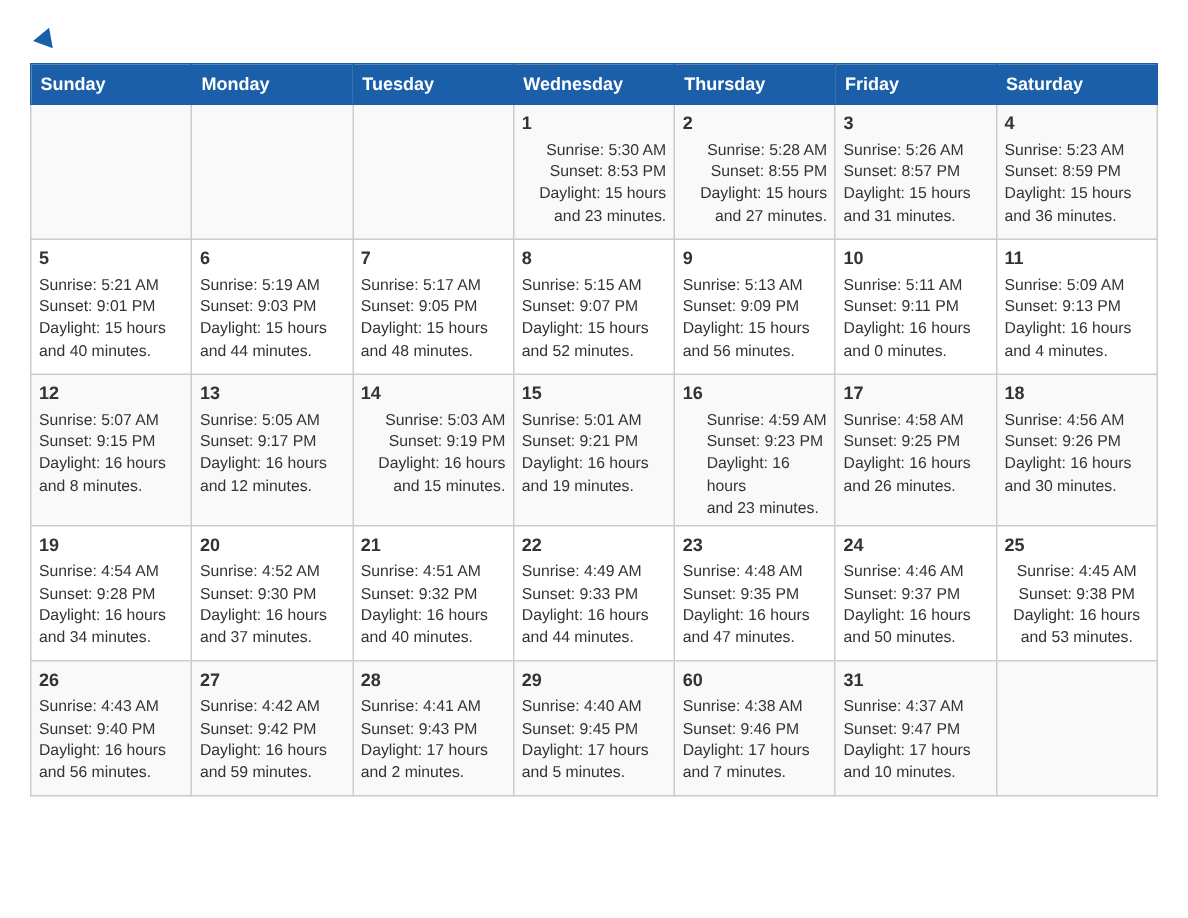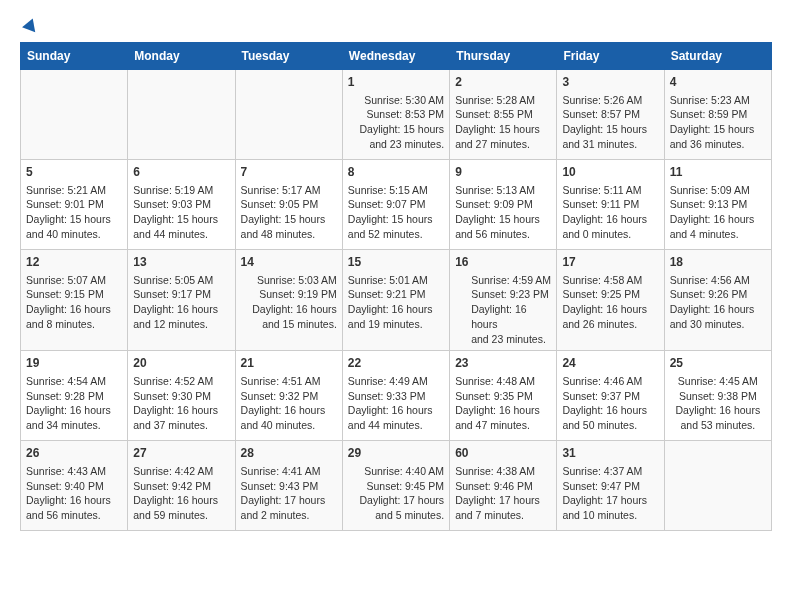--- a/index.html
+++ b/index.html
@@ -134,21 +134,21 @@
         <td class="empty"></td>
         <td>
           <span class="day-num">1</span>
           <div class="day-info" style="white-space: pre-line; text-align: right;">Sunrise: 5:30 AM
 Sunset: 8:53 PM
 Daylight: 15 hours
 and 23 minutes.</div>
         </td>
         <td>
           <span class="day-num">2</span>
-          <div class="day-info" style="white-space: pre-line;">Sunrise: 5:28 AM
+          <div class="day-info" style="white-space: pre-line; text-align: right;">Sunrise: 5:28 AM
 Sunset: 8:55 PM
 Daylight: 15 hours
 and 27 minutes.</div>
         </td>
         <td>
           <span class="day-num">3</span>
           <div class="day-info" style="white-space: pre-line;">Sunrise: 5:26 AM
 Sunset: 8:57 PM
 Daylight: 15 hours
 and 31 minutes.</div>
@@ -331,21 +331,21 @@
         </td>
         <td>
           <span class="day-num">28</span>
           <div class="day-info" style="white-space: pre-line;">Sunrise: 4:41 AM
 Sunset: 9:43 PM
 Daylight: 17 hours
 and 2 minutes.</div>
         </td>
         <td>
           <span class="day-num">29</span>
-          <div class="day-info" style="white-space: pre-line; text-align: right;">Sunrise: 4:40 AM
+          <div class="day-info" style="white-space: pre-line;">Sunrise: 4:40 AM
 Sunset: 9:45 PM
 Daylight: 17 hours
 and 5 minutes.</div>
         </td>
         <td>
           <span class="day-num">60</span>
           <div class="day-info" style="white-space: pre-line;">Sunrise: 4:38 AM
 Sunset: 9:46 PM
 Daylight: 17 hours
 and 7 minutes.</div>

